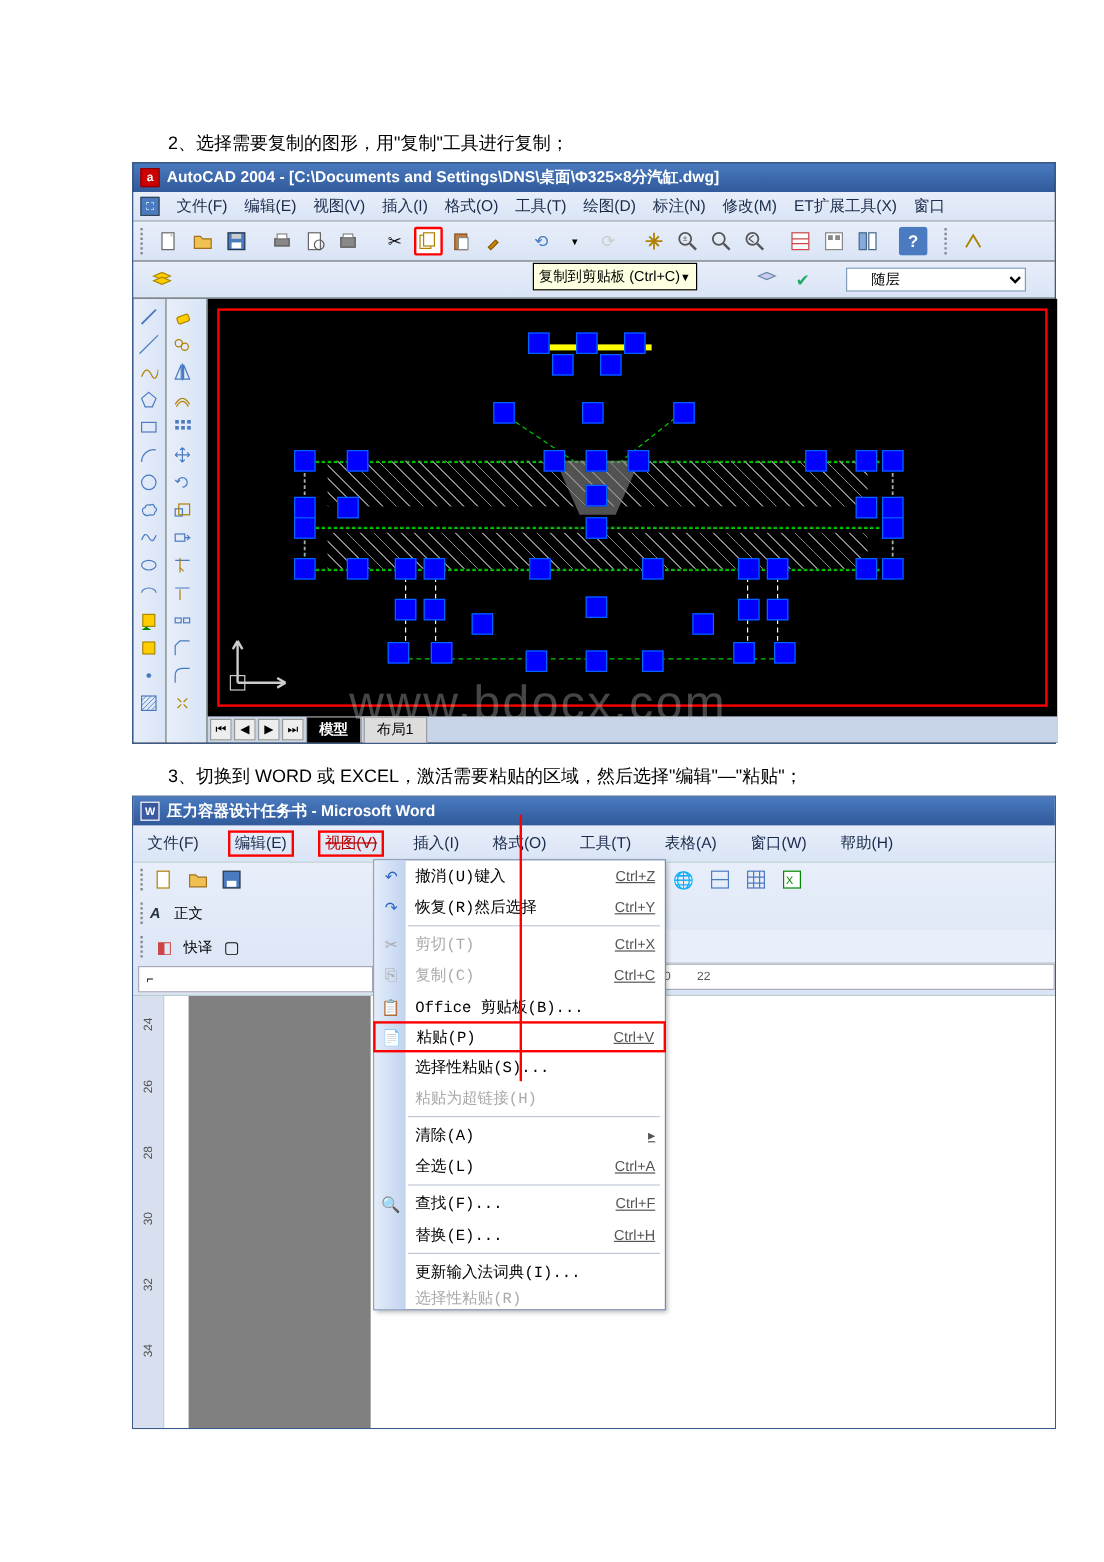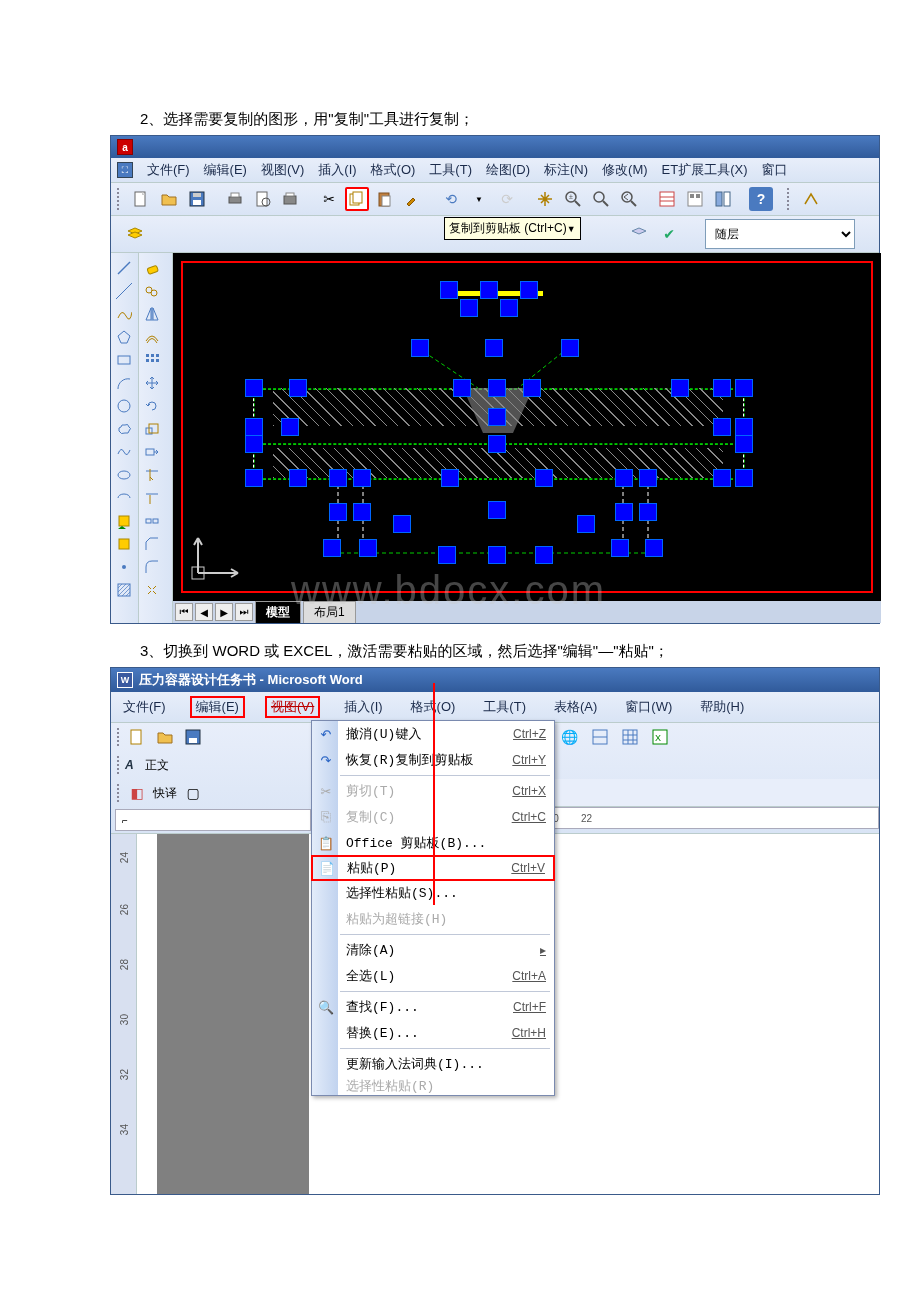--- a/index.html
+++ b/index.html
@@ -121,25 +121,25 @@
     left: 333px;
     top: 1px;
     background: #ffffe1;
     border: 1px solid #000;
     padding: 2px 4px;
     font-size: 12px;
     z-index: 5;
   }
   .layer-select {
     width: 150px;
-    height: 30px;
+    height: 20px;
     border: 1px solid #7f9db9;
     background: #fff;
     font-size: 12px;
-    padding-left: 5px;
+    padding-left: 16px;
   }
 
   .cad-canvas {
     position: relative;
     width: 770px;
     height: 370px;
     background: #000;
     overflow: hidden;
   }
   .cad-vtoolbar {
@@ -429,20 +429,21 @@
   }
 </style>
 </head>
 <body>
 
 <div class="instruction">2、选择需要复制的图形，用"复制"工具进行复制；</div>
 
 <div class="cad-window">
   <div class="cad-title">
     <span class="app-icon">a</span>
+    <span>AutoCAD 2004 - [C:\Documents and Settings\DNS\桌面\Φ325×8分汽缸.dwg]</span>
   </div>
   <div class="cad-menu">
     <span class="sys-icon">⛶</span>
     <span>文件(F)</span>
     <span>编辑(E)</span>
     <span>视图(V)</span>
     <span>插入(I)</span>
     <span>格式(O)</span>
     <span>工具(T)</span>
     <span>绘图(D)</span>
@@ -900,21 +901,21 @@
 
   <div class="dropdown-menu">
     <div class="gutter"></div>
     <div class="mi">
         <span class="mi-icon" style="color:#2a64c4">↶</span>
         <span class="mi-label">撤消(U)键入</span>
         <span class="mi-sc">Ctrl+Z</span>
       </div>
     <div class="mi">
         <span class="mi-icon" style="color:#2a64c4">↷</span>
-        <span class="mi-label">恢复(R)复制到剪贴板</span>
+        <span class="mi-label">恢复(R)然后选择</span>
         <span class="mi-sc">Ctrl+Y</span>
       </div>
     <div class="mi-sep"></div>
     <div class="mi disabled">
         <span class="mi-icon">✂</span>
         <span class="mi-label">剪切(T)</span>
         <span class="mi-sc">Ctrl+X</span>
       </div>
     <div class="mi disabled">
         <span class="mi-icon">⎘</span>

